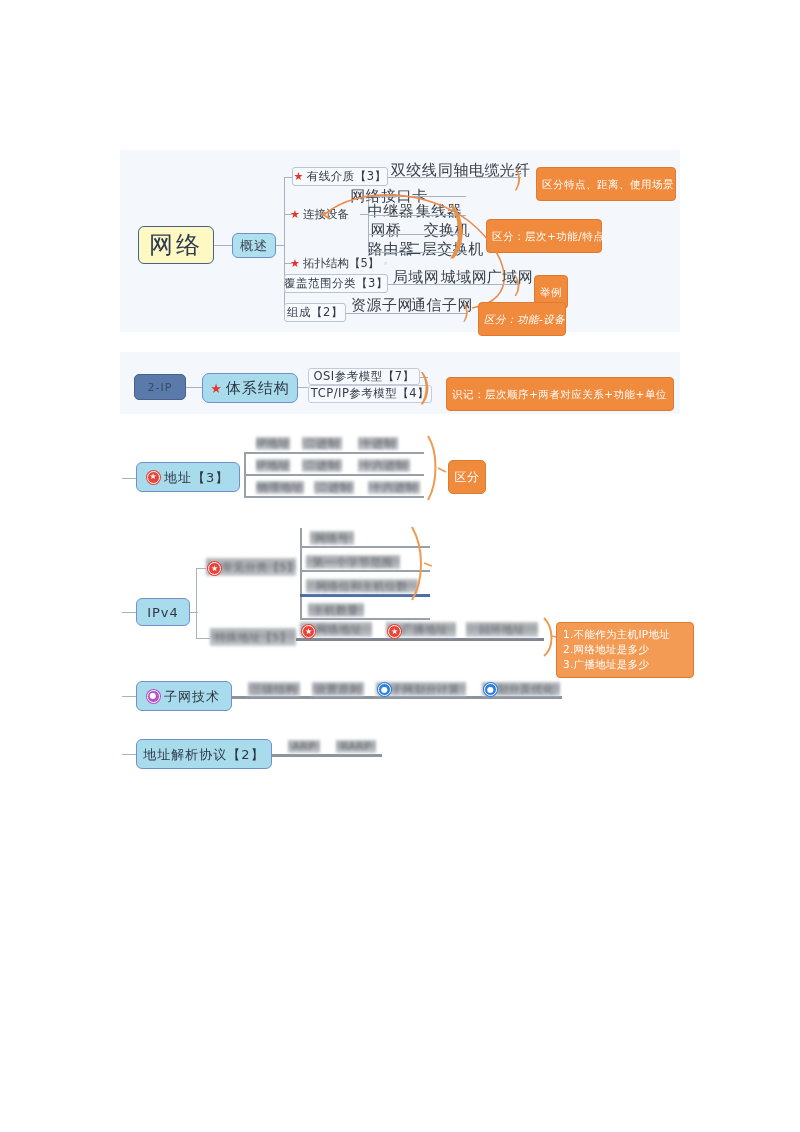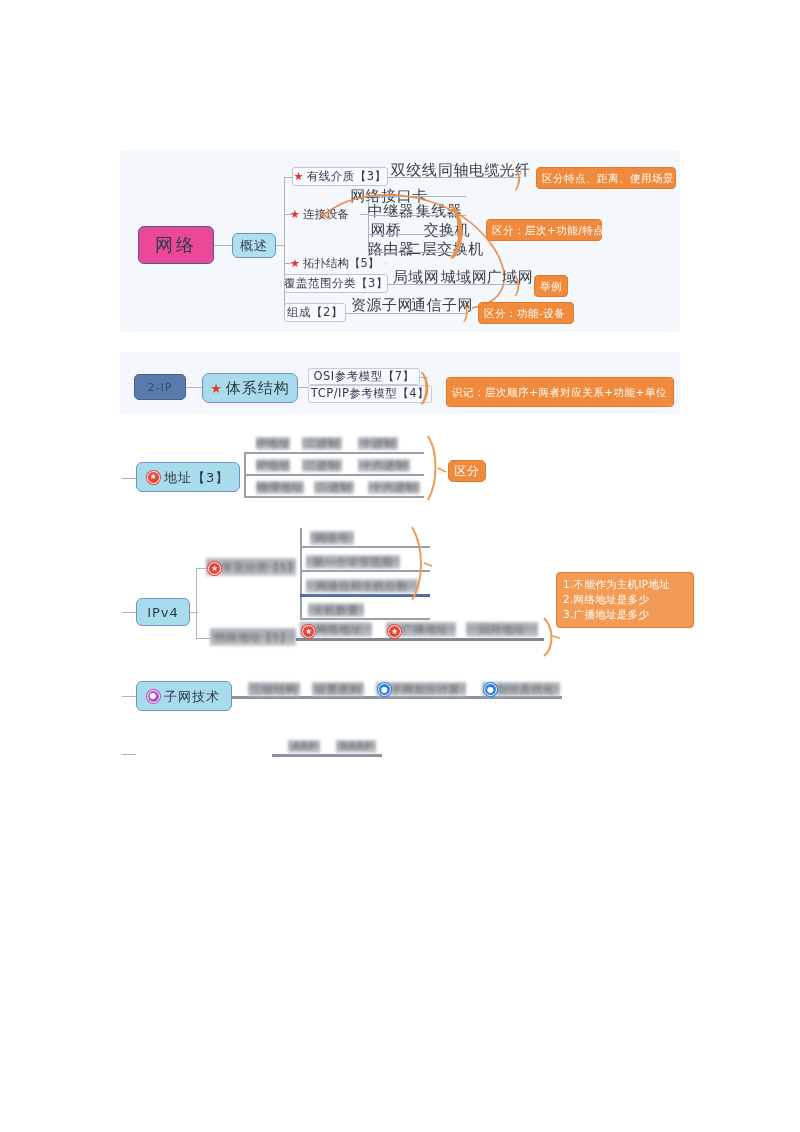--- a/index.html
+++ b/index.html
@@ -18,22 +18,22 @@
 
   
   .node{
     position:absolute;box-sizing:border-box;
     display:flex;align-items:center;justify-content:center;
     white-space:nowrap;line-height:1;
   }
 
   
   .root{
-    background:#ec4899;border:1px solid #47618c;border-radius:6px;
-    color:#2b3a52;font-size:18px;letter-spacing:3px;
+    background:#fef9c3;border:1px solid #47618c;border-radius:6px;
+    color:#2b3a52;font-size:24px;letter-spacing:3px;
   }
   .root2{
     background:#5a7aab;border:1px solid #47618c;border-radius:5px;
     color:#3a4a63;font-size:11px;letter-spacing:1px;
   }
   
   .cyan{
     background:#aee0ef;border:1px solid #6f8fc8;border-radius:6px;
     color:#3a4152;font-size:13px;letter-spacing:1px;
   }
@@ -49,21 +49,21 @@
   .boxed{
     background:#f7fafe;border:1px solid #b9c4d4;border-radius:3px;
     color:#333a46;font-size:11.5px;letter-spacing:.5px;
   }
   
   .leaf{color:#3a4048;font-size:15px;letter-spacing:.5px;}
   
   .orange{
     background:#f08a3c;border:1px solid #e07a2c;border-radius:4px;
     color:#ffffff;font-size:10.5px;letter-spacing:.5px;
-    padding:10px 5px;justify-content:flex-start;
+    padding:16px 5px;justify-content:flex-start;
   }
   .orange-ml{
     background:#f39a55;border:1px solid #e07a2c;border-radius:4px;
     color:#ffffff;font-size:10.5px;letter-spacing:.3px;
     display:block;padding:4px 6px;line-height:1.45;text-align:left;
   }
   .orange-ml div{white-space:nowrap;}
 
   
   .blur{
@@ -172,21 +172,21 @@
   <div class="node leaf" style="left:490px;top:270px;width:40px;height:14px;">广域网</div>
   <div class="brace" style="left:518px;top:272px;width:10px;height:24px;font-size:24px;">）</div>
   <div class="node orange" style="left:534px;top:275px;width:34px;height:17px;justify-content:center;">举例</div>
 
   <div class="ln lnh ln-gray" style="left:284px;top:313px;width:6px;"></div>
   <div class="node boxed" style="left:284px;top:303px;width:62px;height:19px;">组成【2】</div>
   <div class="ln lnh ln-gray" style="left:346px;top:313px;width:122px;"></div>
   <div class="node leaf" style="left:356px;top:298px;width:52px;height:14px;">资源子网</div>
   <div class="node leaf" style="left:416px;top:298px;width:52px;height:14px;">通信子网</div>
   <div class="brace" style="left:466px;top:300px;width:10px;height:22px;font-size:22px;">）</div>
-  <div class="node orange" style="left:478px;top:302px;width:96px;height:17px;">区分：功能-设备</div>
+  <div class="node orange" style="left:478px;top:302px;width:88px;height:17px;font-style:italic;">区分：功能-设备</div>
 
   <div class="card" id="card2"></div>
 
   <div class="node root2" style="left:134px;top:374px;width:52px;height:26px;">2-IP</div>
   <div class="ln lnh ln-gray" style="left:186px;top:387px;width:16px;"></div>
 
   <div class="node cyan-lg" style="left:202px;top:373px;width:96px;height:30px;justify-content:center;">
     <span class="star" style="font-size:13px;">★</span>
     <span>体系结构</span>
   </div>
@@ -264,21 +264,21 @@
   <div class="blur" style="left:386px;top:622px;width:70px;height:15px;padding-left:16px;justify-content:flex-start;">广播地址</div>
   <span class="dot-ic dot-red" style="position:absolute;left:388px;top:625px;">★</span>
 
   <div class="blur" style="left:466px;top:622px;width:72px;height:15px;">回环地址</div>
 
   <svg class="curve" style="left:0;top:0;width:800px;height:1132px;">
     <path d="M 544,618 C 554,628 554,648 544,656" fill="none" stroke="#ef9a52" stroke-width="2"></path>
     <path d="M 552,636 L 560,638" fill="none" stroke="#ef9a52" stroke-width="1.6"></path>
   </svg>
 
-  <div class="orange-ml" style="position:absolute;left:556px;top:572px;width:124px;">
+  <div class="orange-ml" style="position:absolute;left:556px;top:622px;width:124px;">
     <div>1.不能作为主机IP地址</div>
     <div>2.网络地址是多少</div>
     <div>3.广播地址是多少</div>
   </div>
 
   <div class="ln lnh ln-gray" style="left:122px;top:696px;width:14px;"></div>
   <div class="node cyan-mid" style="left:136px;top:681px;width:96px;height:30px;justify-content:flex-start;padding-left:10px;">
     <span class="dot-ic dot-purple">●</span>
     <span>子网技术</span>
   </div>
@@ -286,18 +286,19 @@
   <div class="ln lnh ln-dark" style="left:232px;top:696px;width:330px;height:3px;background:#8c939e;"></div>
 
   <div class="blur" style="left:248px;top:682px;width:52px;height:14px;">三级结构</div>
   <div class="blur" style="left:312px;top:682px;width:52px;height:14px;">设置原则</div>
   <div class="blur" style="left:376px;top:682px;width:90px;height:14px;padding-left:15px;justify-content:flex-start;">子网划分计算</div>
   <span class="dot-ic dot-blue" style="position:absolute;left:378px;top:683px;">●</span>
   <div class="blur" style="left:482px;top:682px;width:78px;height:14px;padding-left:15px;justify-content:flex-start;">划分及优化</div>
   <span class="dot-ic dot-blue" style="position:absolute;left:484px;top:683px;">●</span>
 
   <div class="ln lnh ln-gray" style="left:122px;top:754px;width:14px;"></div>
+  <div class="node cyan-mid" style="left:136px;top:739px;width:136px;height:30px;">地址解析协议【2】</div>
 
   <div class="ln lnh ln-dark" style="left:272px;top:754px;width:110px;height:3px;background:#8c939e;"></div>
   <div class="blur" style="left:288px;top:740px;width:32px;height:13px;">ARP</div>
   <div class="blur" style="left:336px;top:740px;width:40px;height:13px;">RARP</div>
 
 </div>
 
 </body></html>

